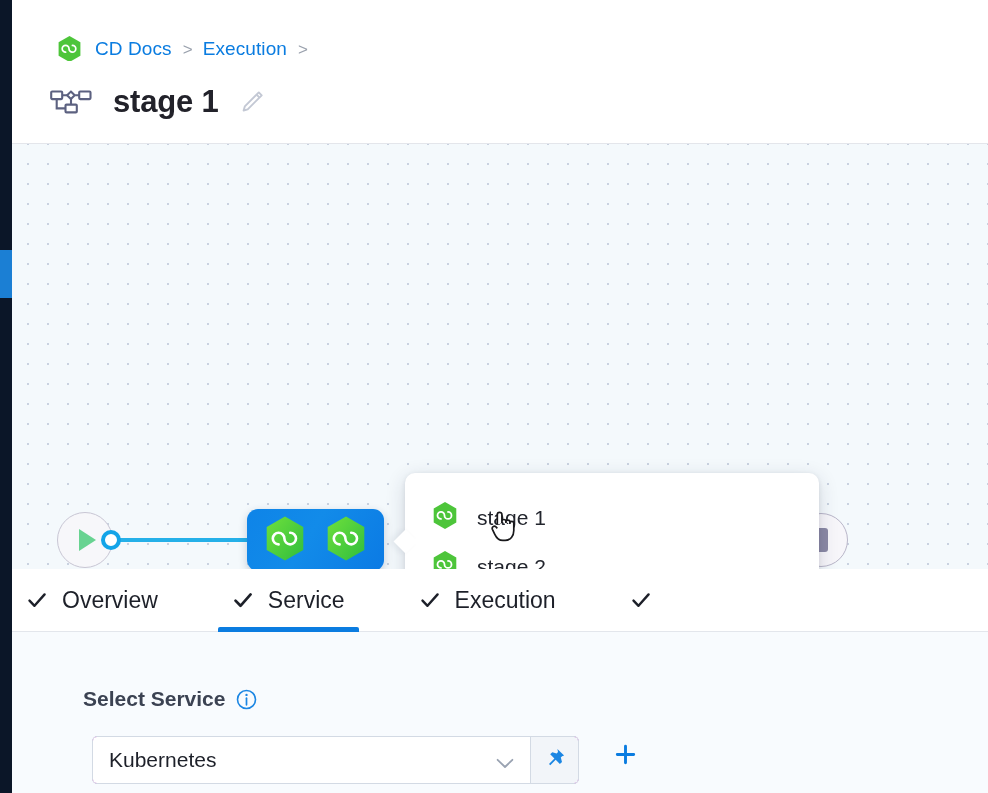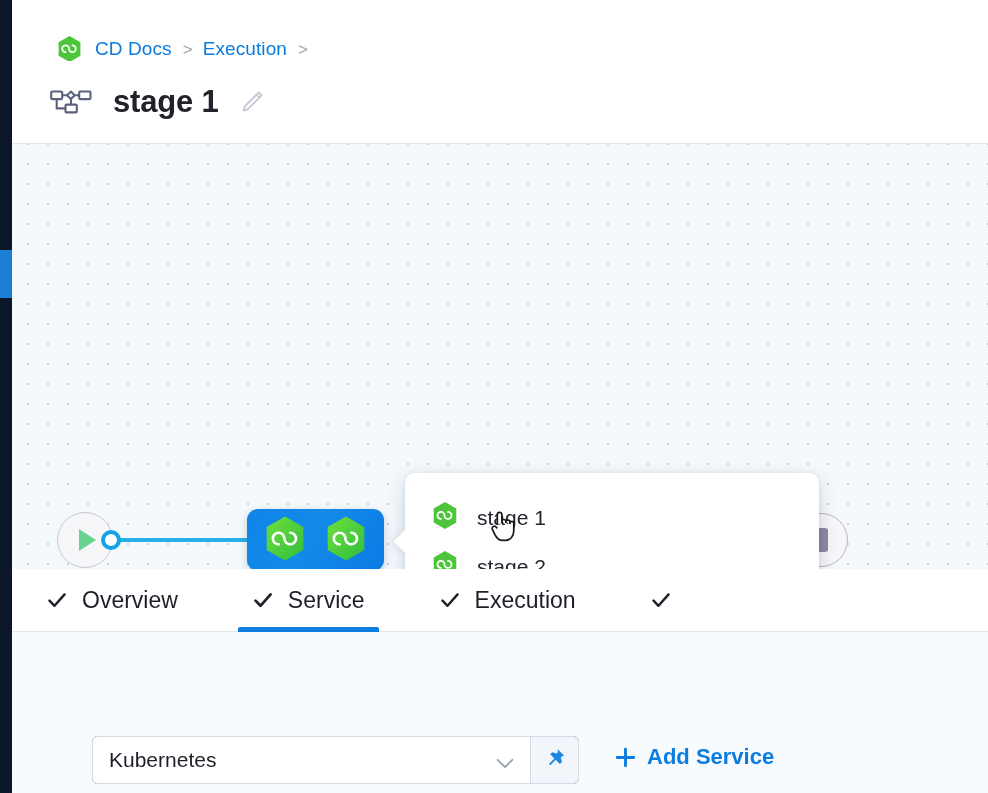--- a/index.html
+++ b/index.html
@@ -123,21 +123,21 @@
   
   .hand-cursor {
     position: absolute; left: 476px; top: 366px; width: 30px; height: 36px;
     z-index: 60; pointer-events: none;
   }
 
   
   .tabs-bar {
     position: absolute; left: 12px; top: 569px; right: 0; height: 63px;
     background: #ffffff; border-bottom: 1px solid #e3e6ec;
-    display: flex; align-items: stretch; padding-left: 34px;
+    display: flex; align-items: stretch; padding-left: 14px;
   }
   .tab {
     display: flex; align-items: center; gap: 14px;
     padding: 0 32px 0 0; margin-right: 42px;
     position: relative; cursor: pointer; font-size: 23px; color: #1d2029;
   }
   .tab .chk { width: 22px; height: 22px; flex: none; }
   .tab.active { font-weight: 400; }
   .tab.active::after {
     content: ""; position: absolute; left: -14px; right: 18px; bottom: -1px;
@@ -320,20 +320,30 @@
       <span class="chk">
         <svg width="22" height="22" viewBox="0 0 22 22">
             <path d="M3.5 11.6l5 5.2L18.6 5.4" fill="none" stroke="#1d2029" stroke-width="2.4" stroke-linecap="round" stroke-linejoin="round"></path>
           </svg>
       </span>
       <span></span>
     </div>
   </div>
 
   <div class="form-panel">
+    <div class="field-label-row">
+      <span class="field-label">Select Service</span>
+      <span class="info-icon">
+        <svg width="21" height="21" viewBox="0 0 21 21">
+          <circle cx="10.5" cy="10.5" r="9" fill="none" stroke="#1b86e3" stroke-width="1.6"></circle>
+          <circle cx="10.5" cy="5.9" r="1.2" fill="#1b86e3"></circle>
+          <path d="M10.5 9.2v6.6" stroke="#1b86e3" stroke-width="1.7" stroke-linecap="round"></path>
+        </svg>
+      </span>
+    </div>
 
     <div class="select-wrap">
       <div class="select-box">
         <span class="select-value" title="Select Service">Kubernetes</span>
         <span class="chev">
           <svg width="18" height="11" viewBox="0 0 18 11">
               <path d="M1.6 1.8L9 9l7.4-7.2" fill="none" stroke="#9aa3b2" stroke-width="1.8" stroke-linecap="round" stroke-linejoin="round"></path>
             </svg>
         </span>
       </div>
@@ -345,17 +355,16 @@
         </span>
       </div>
     </div>
 
     <div class="add-service-btn">
       <span class="plus-ico">
         <svg width="21" height="21" viewBox="0 0 21 21">
             <path d="M10.5 2.3v16.4M2.3 10.5h16.4" stroke="#0b7ce0" stroke-width="2.9" stroke-linecap="round"></path>
           </svg>
       </span>
-      <span>Add Service</span>
     </div>
   </div>
 
 </div>
 
 </body></html>

